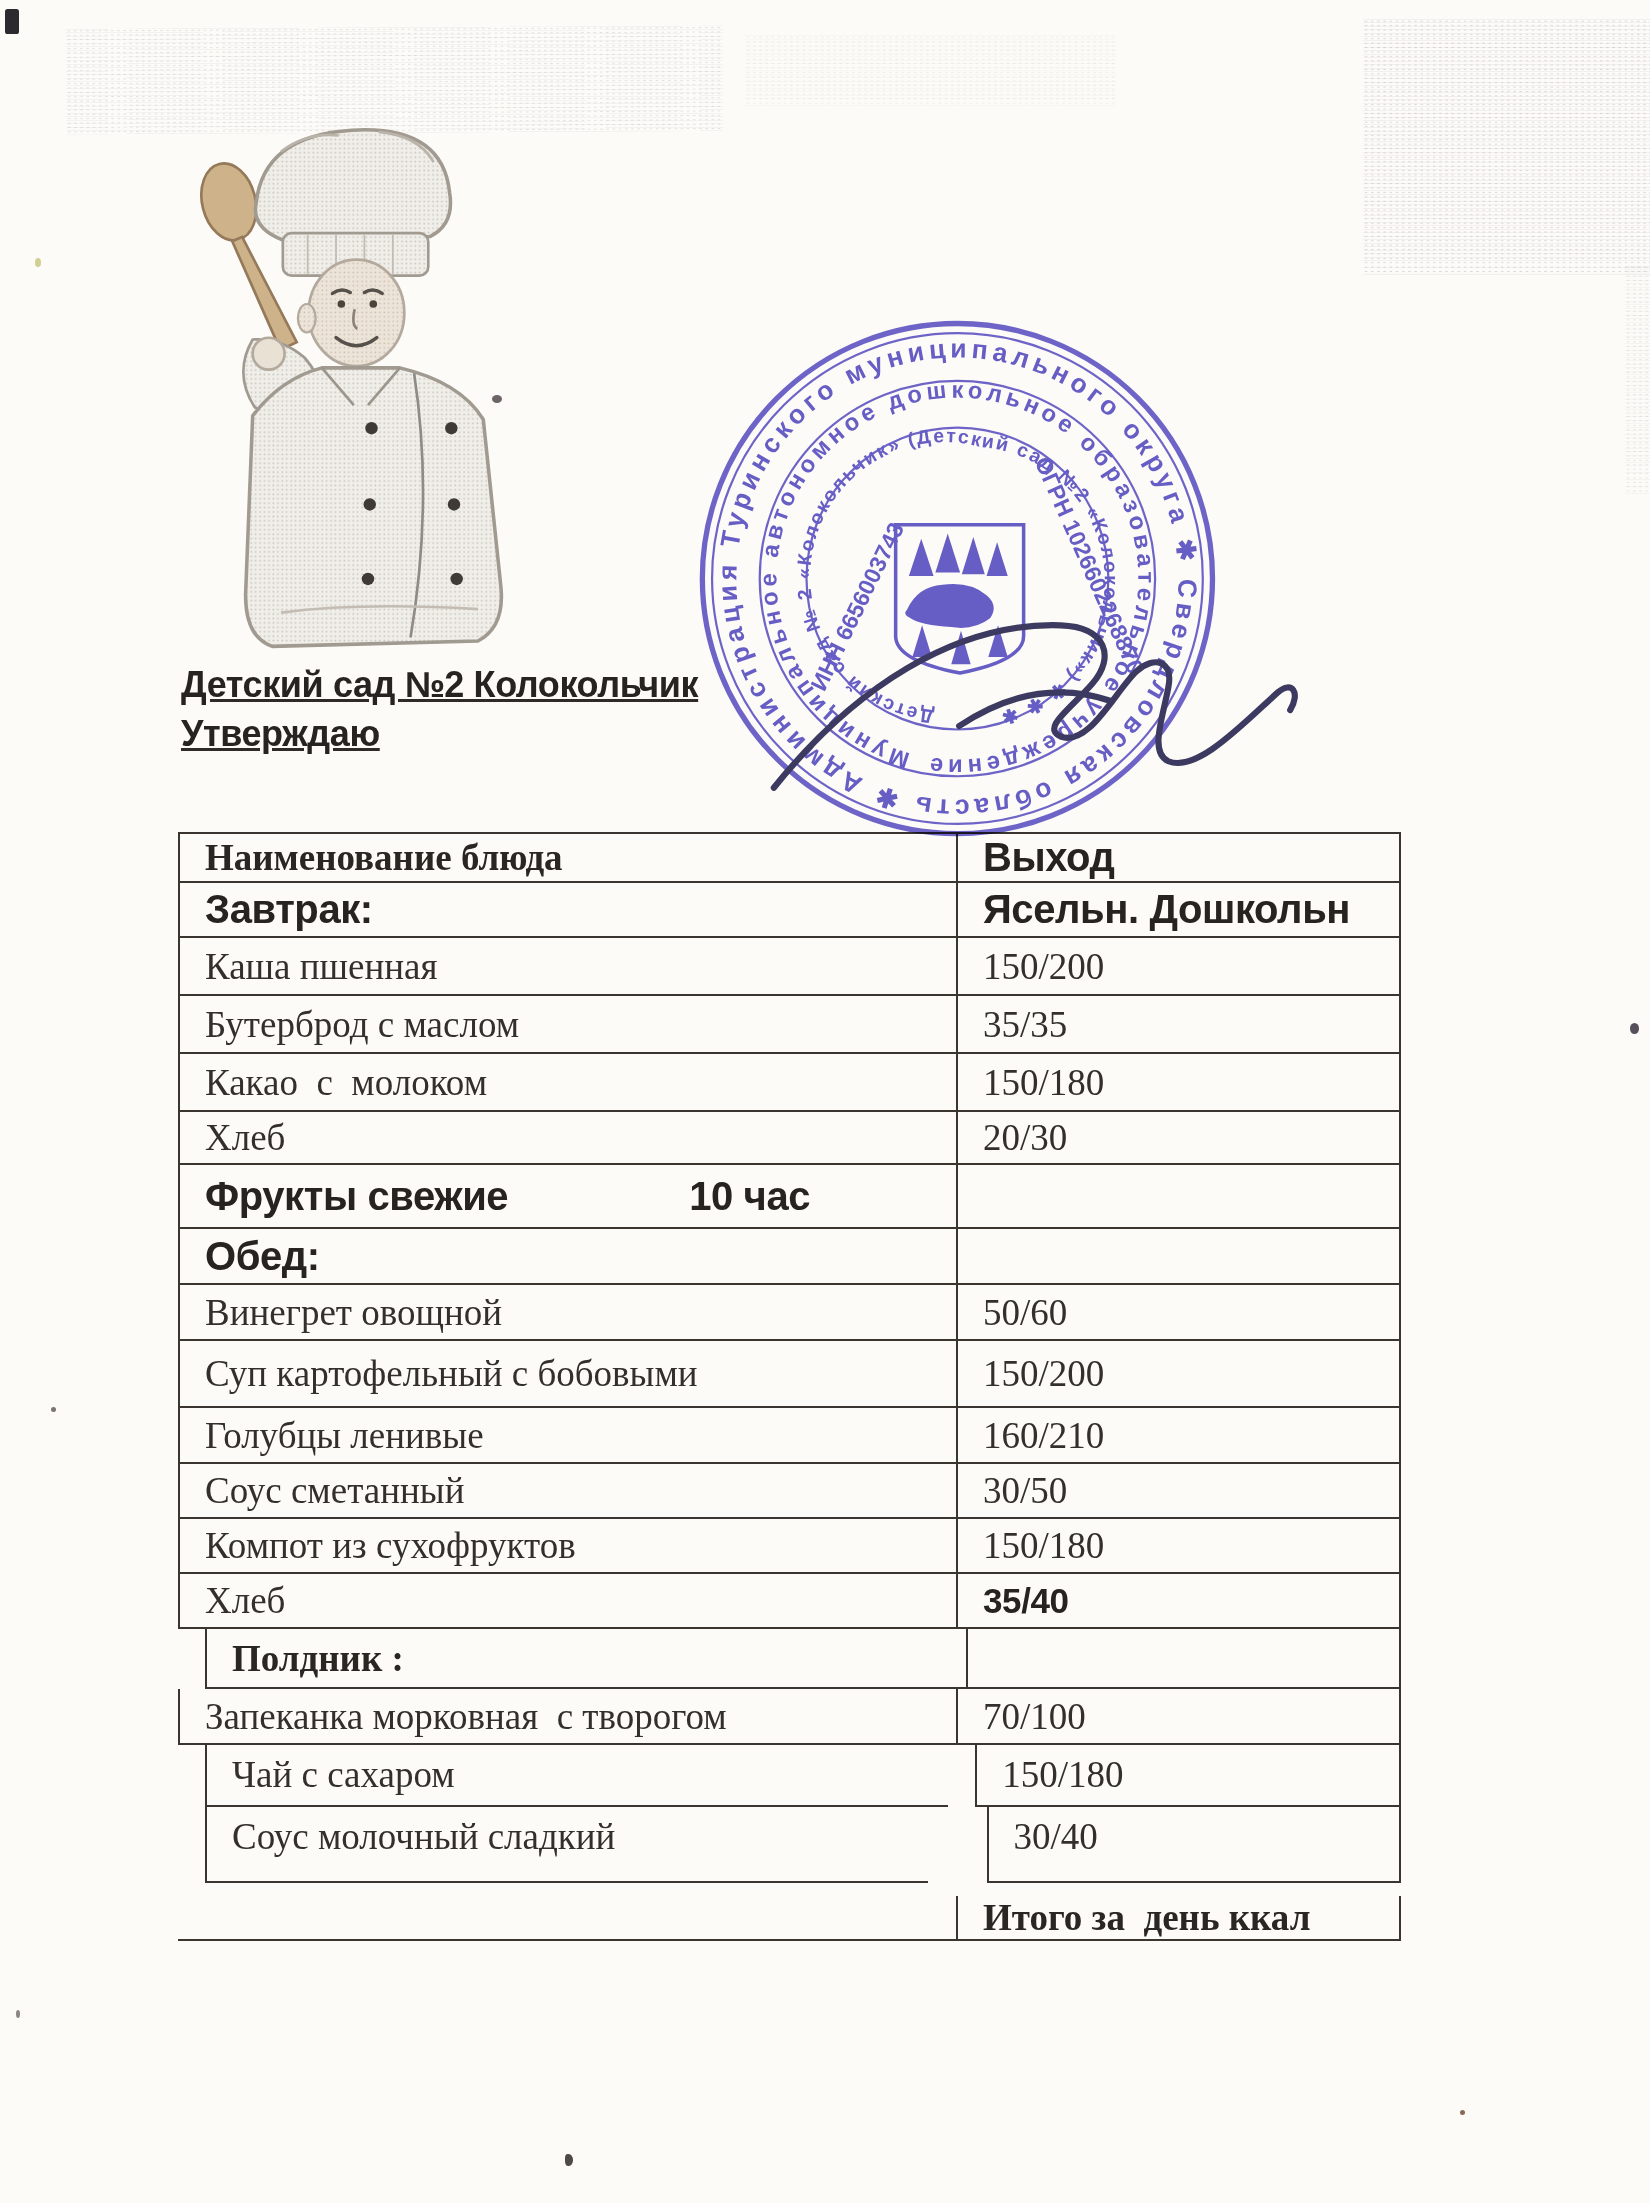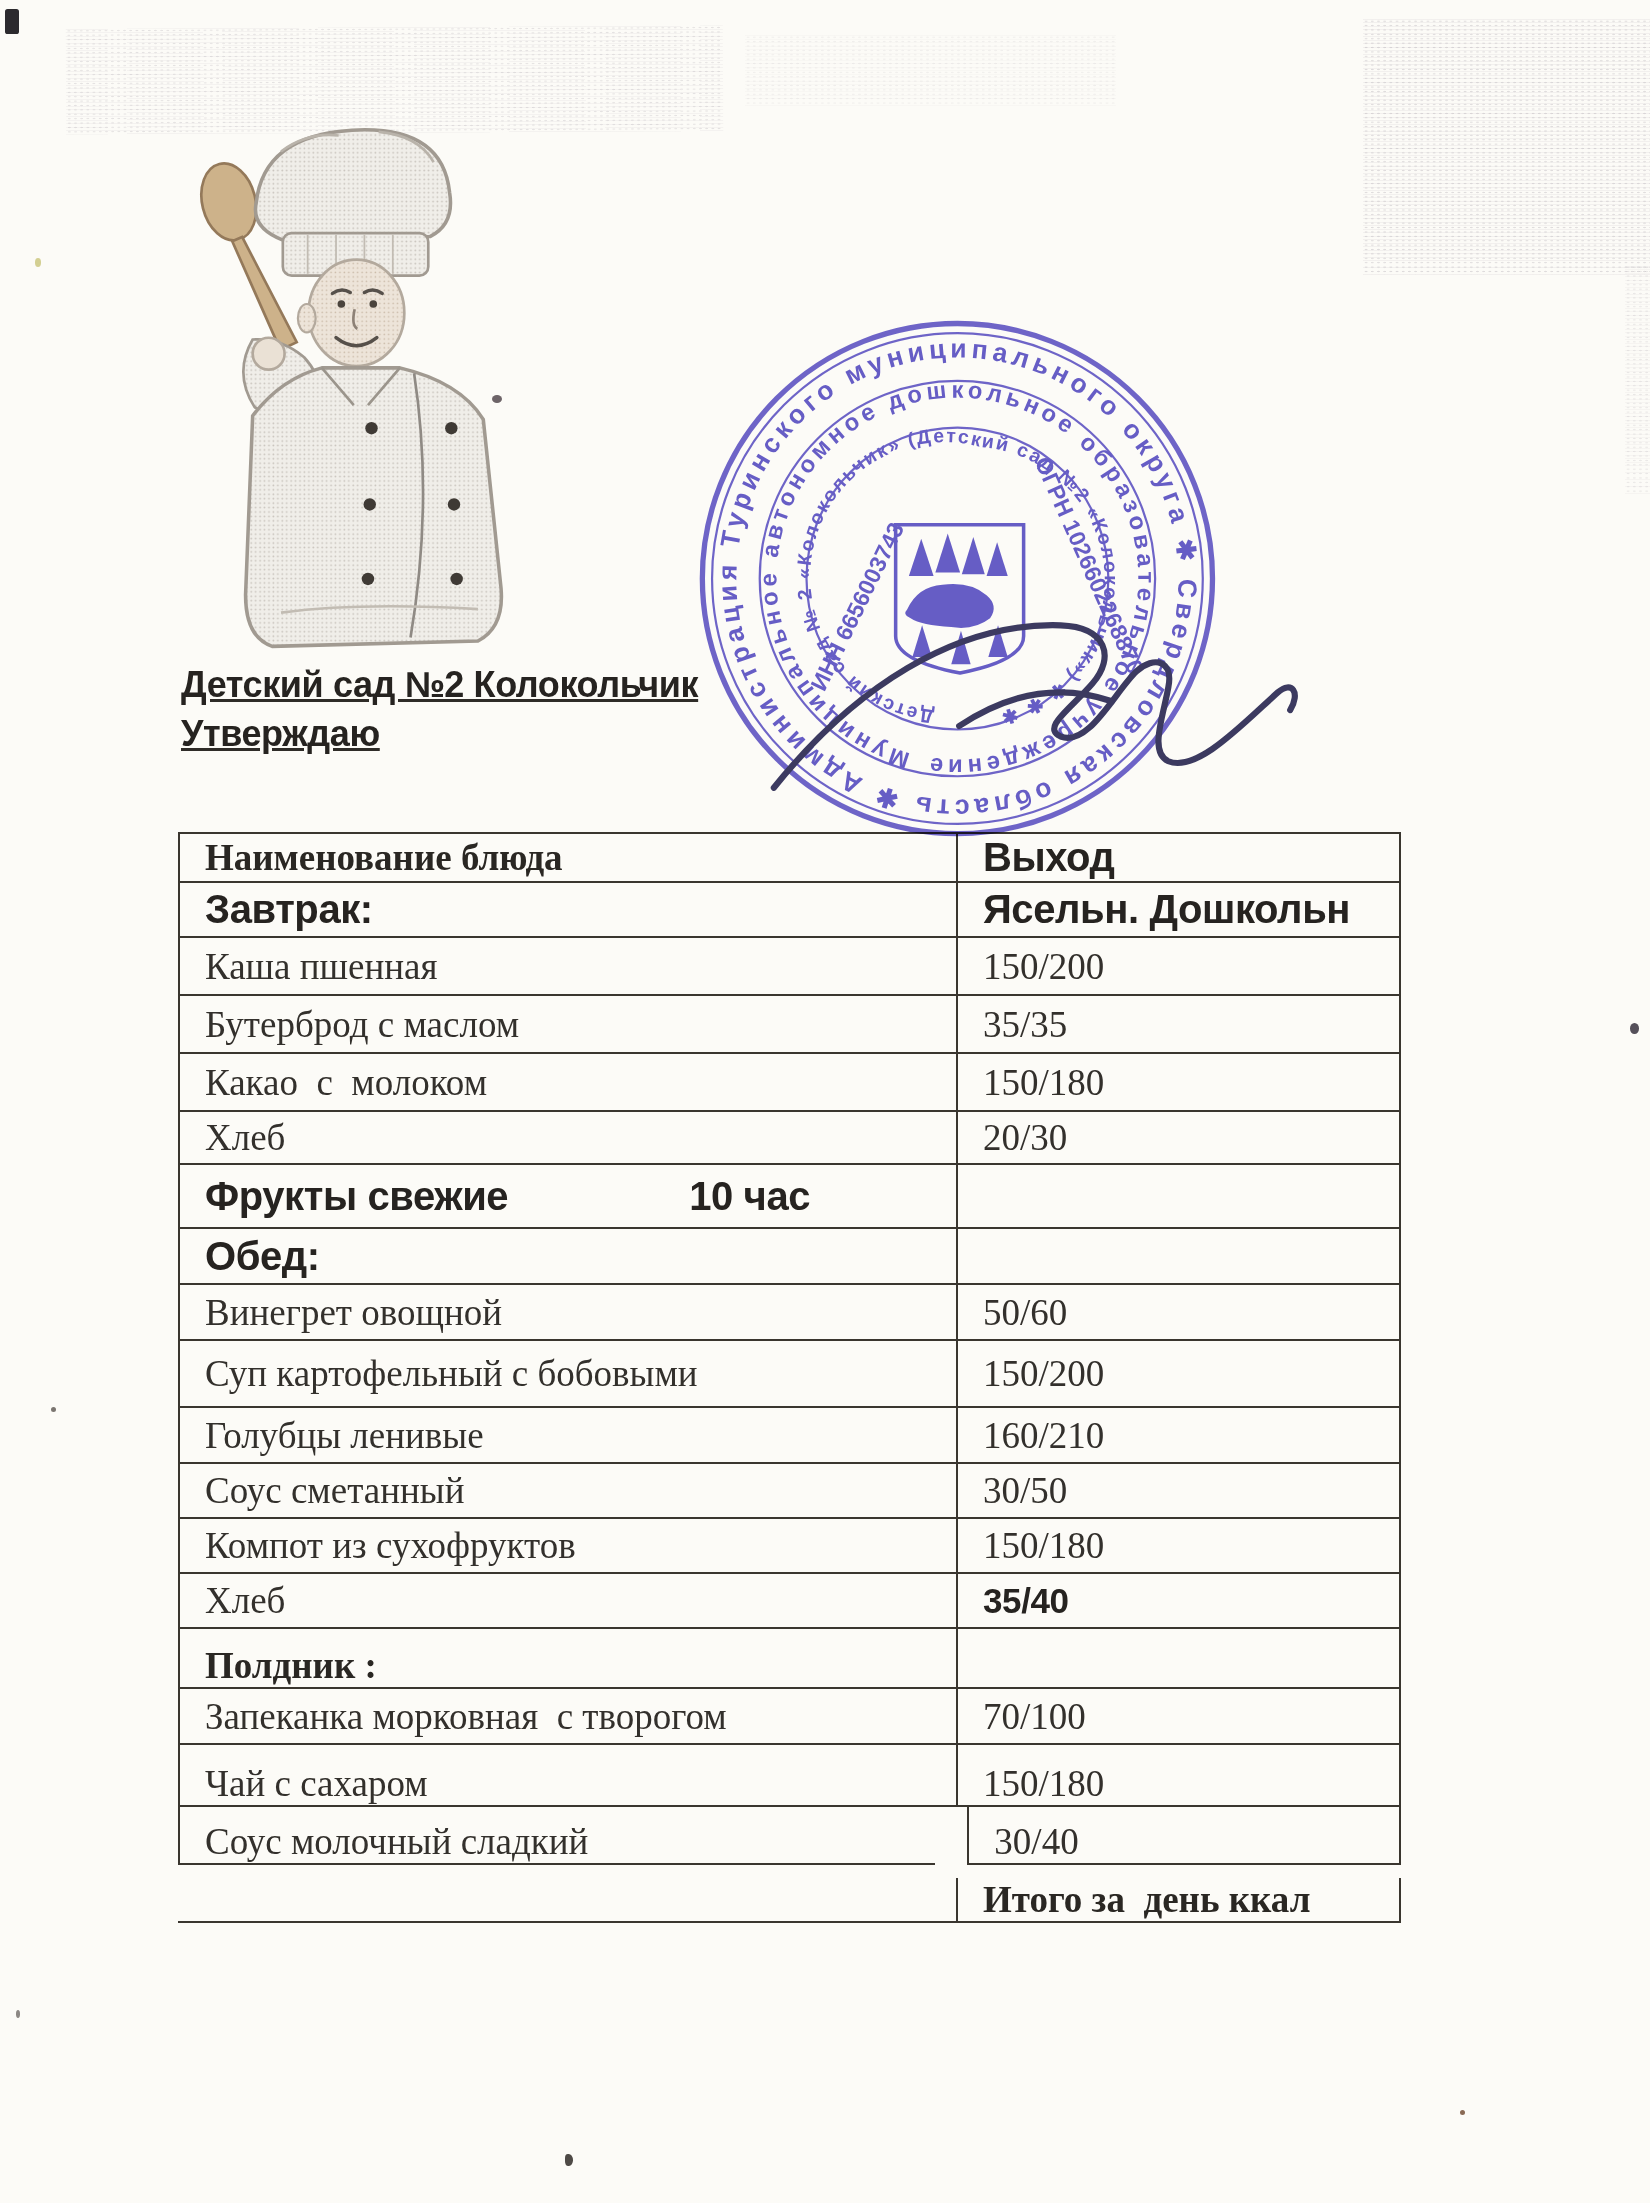--- a/index.html
+++ b/index.html
@@ -35,21 +35,21 @@
     padding-left:25px;padding-right:5.3px;background:transparent;
   }
   .tr.first .td{border-top:2.6px solid #3a362f;}
   .td.cname{width:778px;}
   .td.cval {width:445px;border-right:2.6px solid #3a362f;}
   .td span{white-space:pre;}
   .serif{font-family:"Liberation Serif", serif;font-size:37px;color:#33302c;}
   .bserif{font-family:"Liberation Serif", serif;font-size:37px;font-weight:bold;color:#2a2723;}
   .bsans{font-family:"Liberation Sans", sans-serif;font-size:40px;font-weight:bold;letter-spacing:-0.4px;color:#262320;}
   .csans{font-family:"Liberation Sans", sans-serif;font-size:37px;color:#3c3a42;transform:scaleX(.93);transform-origin:left center;}
-  .va-top{align-items:flex-end;padding-top:8px;}
+  .va-top{align-items:flex-start;padding-top:8px;margin-left:27px;}
   .ghost{border:none !important;background:transparent;}
   .time-offset{margin-left:181px;}
   
   .stamp{position:absolute;left:690px;top:311px;width:639px;height:551px;z-index:6;
          mix-blend-mode:multiply;opacity:.92;}
   
   .chef{position:absolute;left:148px;top:113px;width:408px;height:547px;z-index:1;}
 </style>
 </head>
 <body>
@@ -252,21 +252,21 @@
         </div>
     </div>
     <div class="tr" style="height:62px;">
       <div class="td cname va-top">
           <span class="serif">Чай с сахаром</span>
         </div>
       <div class="td cval va-top">
           <span class="serif">150/180</span>
         </div>
     </div>
-    <div class="tr" style="height:58px;gap:32px;">
+    <div class="tr" style="height:76px;gap:32px;">
       <div class="td cname va-top">
           <span class="serif">Соус молочный сладкий</span>
         </div>
       <div class="td cval va-top">
           <span class="serif">30/40</span>
         </div>
     </div>
     <div class="tr" style="height:58px;align-items:flex-end;">
       <div class="td cname">
           <span class="serif"></span>

